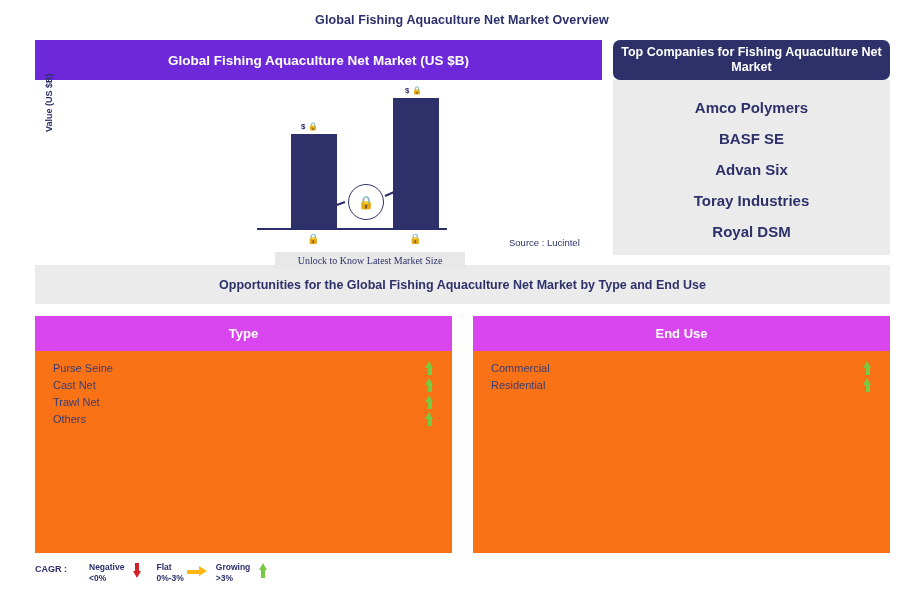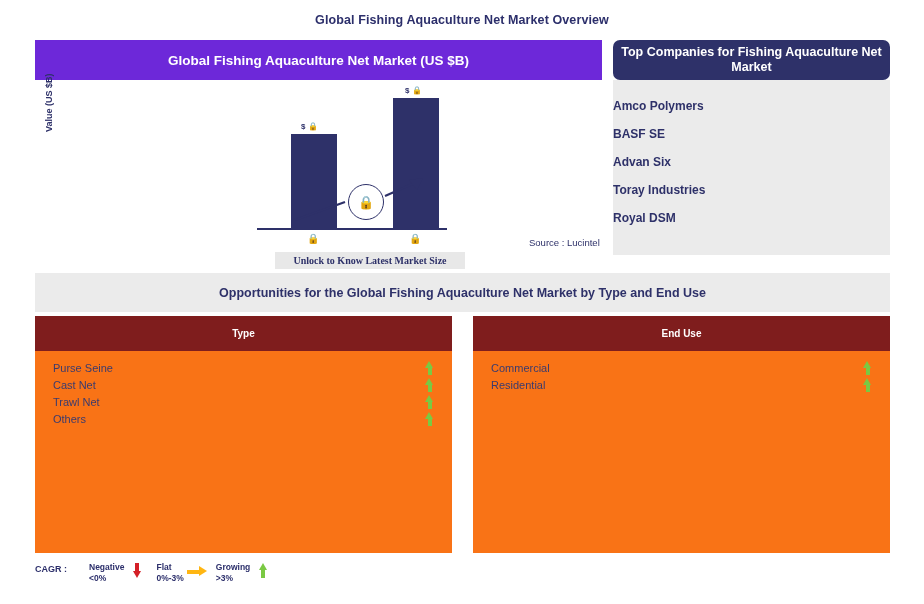--- a/index.html
+++ b/index.html
@@ -68,61 +68,61 @@
     position: absolute; top: 153px; font-size: 10px; color: #474a8f;
     width: 46px; text-align: center;
   }
   .x-lock-1 { left: 256px; }
   .x-lock-2 { left: 358px; }
 
   .unlock-banner {
     position: absolute; left: 240px; top: 172px; width: 190px; height: 17px;
     background: #e8e8e8; color: #2e3169;
     font-family: "Liberation Serif", serif;
-    font-size: 10px; font-weight: bold;
+    font-size: 10px; font-weight: normal;
     display: flex; align-items: center; justify-content: center;
     z-index: 5;
   }
 
   .source-text {
     position: absolute; left: 509px; top: 237px;
-    font-size: 9.5px; color: #2e3169; font-weight: normal; margin-left: 20px;
+    font-size: 9.5px; color: #2e3169; font-weight: normal;
   }
 
   
   .companies-panel { position: absolute; left: 613px; top: 40px; width: 277px; height: 215px; }
   .companies-header {
     width: 100%; height: 40px; background: #2e3169; color: #fff;
     font-size: 12.5px; font-weight: bold; line-height: 15px;
     display: flex; align-items: center; justify-content: center; text-align: center; border-radius: 7px;
   }
   .companies-body {
     width: 100%; height: 175px; background: #ebebeb;
     padding-top: 12px;
   }
   .company-item {
-    color: #2e3169;
-    font-size: 12px; font-weight: bold;
+    text-align: center; color: #2e3169;
+    font-size: 15px; font-weight: bold;
     padding: 7px 0 7px 0;
   }
 
   
   .opp-band {
-    position: absolute; left: 35px; top: 273px; width: 855px; height: 39px;
+    position: absolute; left: 35px; top: 265px; width: 855px; height: 39px;
     background: #ebebeb; display: flex; align-items: center; justify-content: center;
     color: #2e3169; font-size: 12.5px; font-weight: bold;
   }
 
   
   .tbl { position: absolute; top: 316px; }
   .tbl-left  { left: 35px;  width: 417px; }
   .tbl-right { left: 473px; width: 417px; }
   .tbl-header {
-    width: 100%; height: 35px; background: #7f1d1d; color: #fff;
-    font-size: 10px; font-weight: bold;
+    width: 100%; height: 35px; background: #d946ef; color: #fff;
+    font-size: 13px; font-weight: bold;
     display: flex; align-items: center; justify-content: center;
   }
   .tbl-body { width: 100%; height: 202px; background: #f97316; padding: 8px 0 0 0; }
   .tbl-row {
     display: flex; align-items: center; justify-content: space-between;
     padding: 1.5px 18px 1.5px 18px;
     font-size: 11px; color: #3a3a6a;
   }
   .tbl-row .row-label { color: #3b3b6e; }
   .arrow-up {

